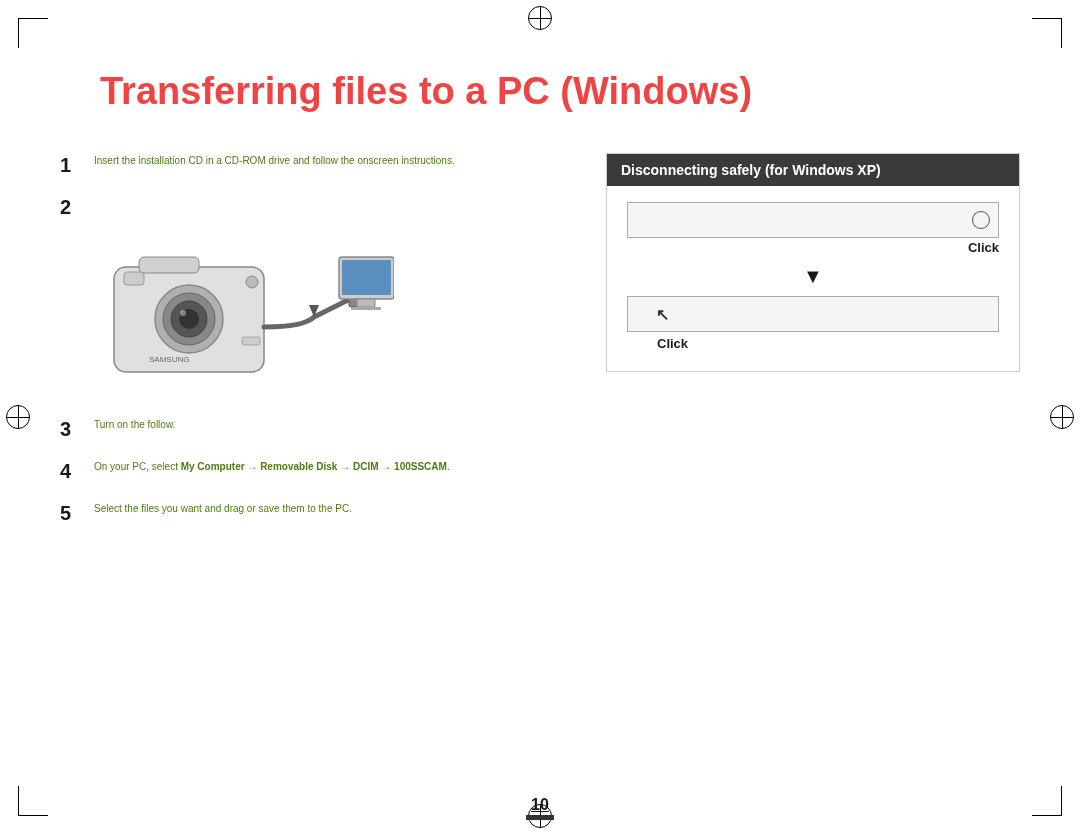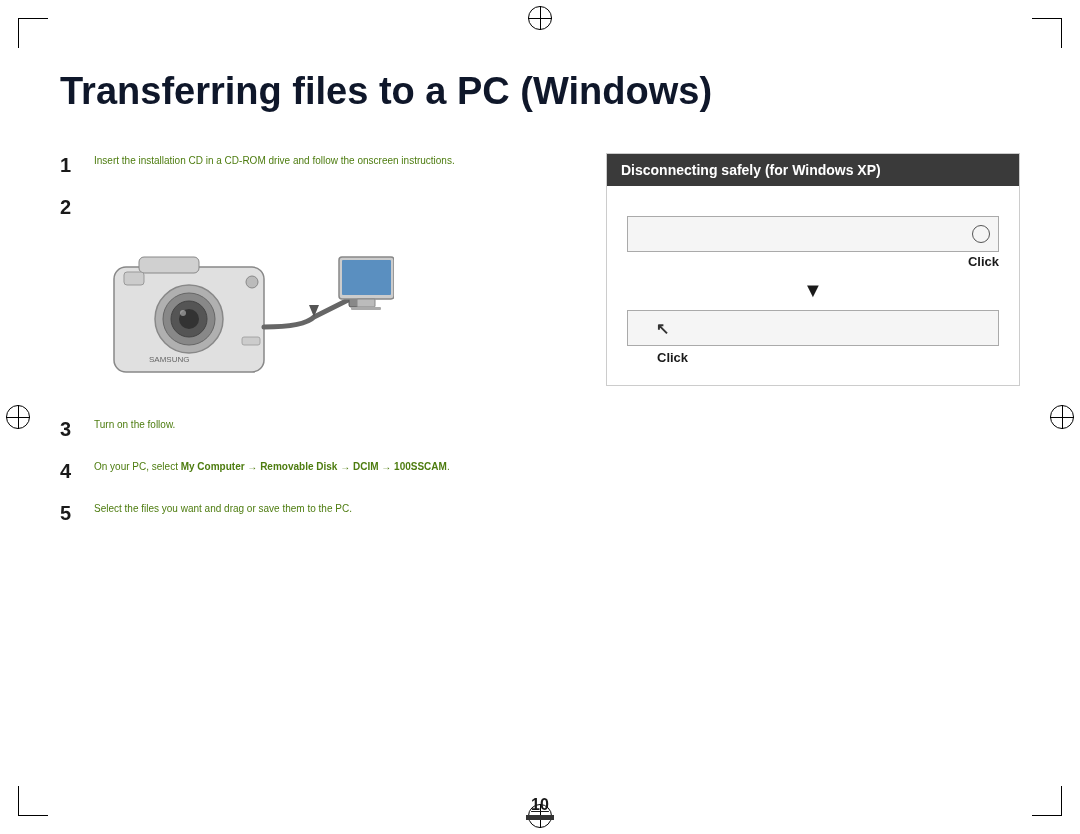--- a/index.html
+++ b/index.html
@@ -96,23 +96,24 @@
       top: 50px;
       left: 60px;
       right: 60px;
       bottom: 50px;
     }
 
     
     .page-title {
       font-size: 38px;
       font-weight: bold;
-      color: #0f172a;
+      color: #ef4444;
       margin-bottom: 40px;
       margin-top: 20px;
+      margin-left: 40px;
     }
 
     
     .two-col {
       display: flex;
       gap: 40px;
     }
 
     .left-col {
       flex: 1.1;
@@ -167,21 +168,21 @@
       border: 1px solid #ccc;
       padding: 0;
     }
 
     .disconnect-header {
       background: #3a3a3a;
       color: #ffffff;
       font-size: 14px;
       font-weight: bold;
       padding: 8px 14px;
-      margin-bottom: 20px;
+      margin-bottom: 6px;
     }
 
     .disconnect-body {
       padding: 10px 20px 20px 20px;
       font-weight: bold;
     }
 
     .dialog-box {
       border: 1px solid #aaa;
       height: 36px;

